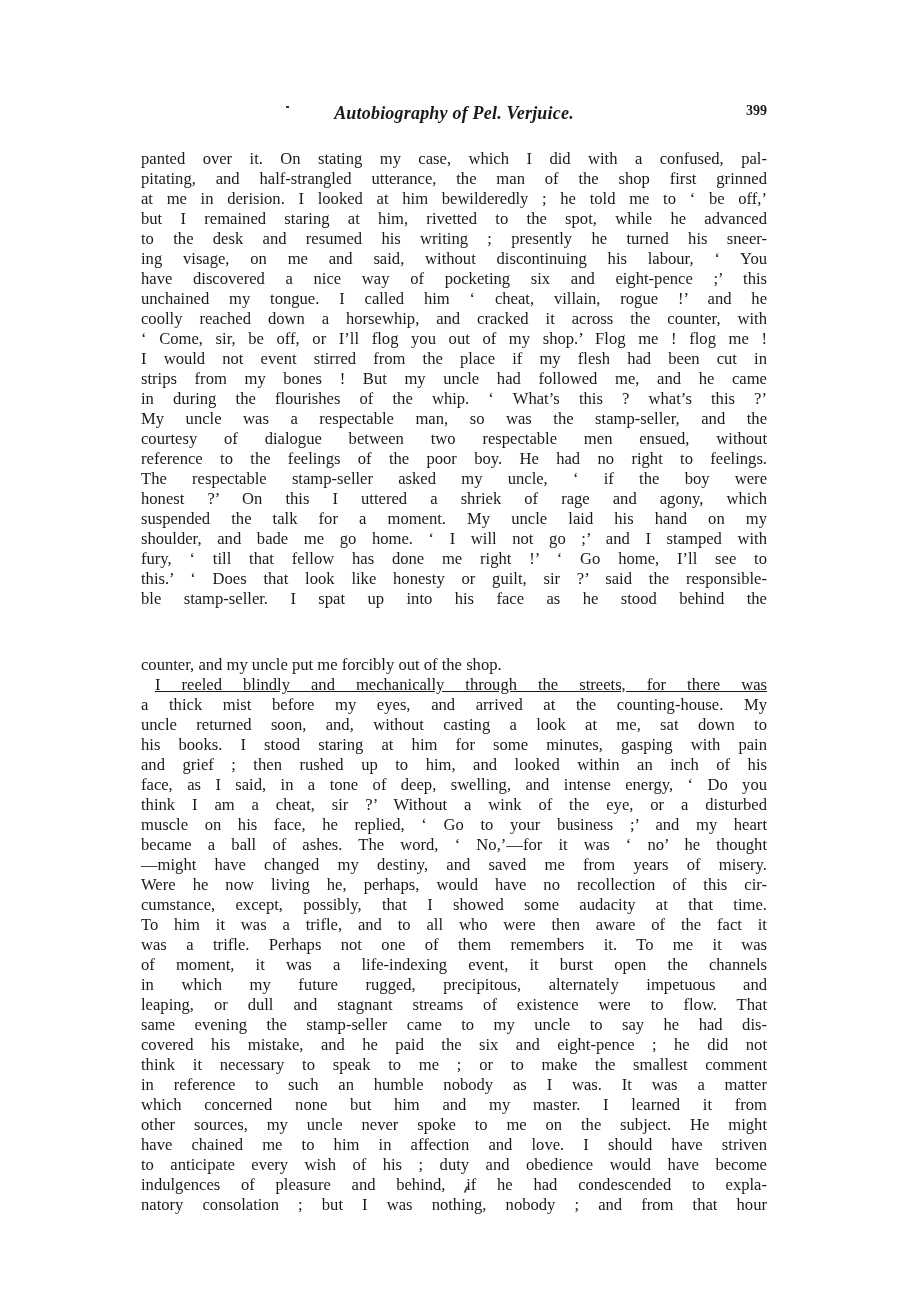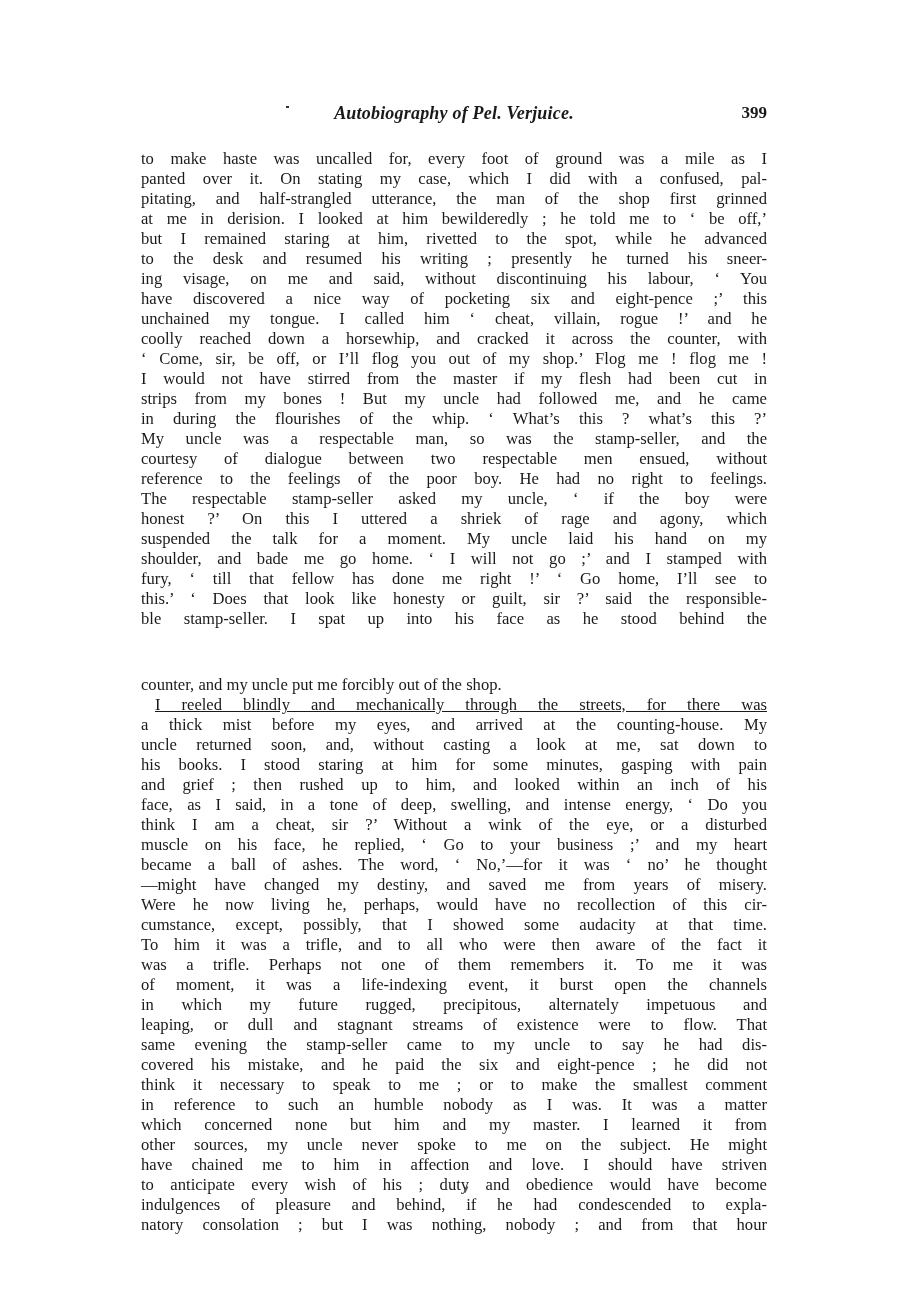--- a/index.html
+++ b/index.html
@@ -40,21 +40,21 @@
       font-style: italic;
       font-weight: bold;
       font-size: 18px;
       letter-spacing: 0.2px;
     }
     .page-number {
       position: absolute;
       right: 0;
       top: 0;
       font-weight: bold;
-      font-size: 17px;
+      font-size: 14px;
     }
     .body-text {
       position: absolute;
       left: 141px;
       top: 149px;
       width: 626px;
     }
     .line {
       display: block;
       height: 20px;
@@ -89,32 +89,31 @@
 <div class="page">
   <div class="speck" style="left:286px;top:106px;"></div>
 
   <div class="running-head">
     <span class="running-title">Autobiography of Pel. Verjuice.</span>
     <span class="page-number">399</span>
   </div>
 
   <div class="body-text">
     <div>
-      <span class="line">to make haste was uncalled for, every foot of ground was a mile as I</span>
       <span class="line">panted over it. On stating my case, which I did with a confused, pal-</span>
       <span class="line">pitating, and half-strangled utterance, the man of the shop first grinned</span>
       <span class="line">at me in derision. I looked at him bewilderedly ; he told me to ‘ be off,’</span>
       <span class="line">but I remained staring at him, rivetted to the spot, while he advanced</span>
       <span class="line">to the desk and resumed his writing ; presently he turned his sneer-</span>
       <span class="line">ing visage, on me and said, without discontinuing his labour, ‘ You</span>
       <span class="line">have discovered a nice way of pocketing six and eight-pence ;’ this</span>
       <span class="line">unchained my tongue. I called him ‘ cheat, villain, rogue !’ and he</span>
       <span class="line">coolly reached down a horsewhip, and cracked it across the counter, with</span>
       <span class="line">‘ Come, sir, be off, or I’ll flog you out of my shop.’ Flog me ! flog me !</span>
-      <span class="line">I would not have stirred from the master if my flesh had been cut in</span>
+      <span class="line">I would not event stirred from the place if my flesh had been cut in</span>
       <span class="line">strips from my bones ! But my uncle had followed me, and he came</span>
       <span class="line">in during the flourishes of the whip. ‘ What’s this ? what’s this ?’</span>
       <span class="line">My uncle was a respectable man, so was the stamp-seller, and the</span>
       <span class="line">courtesy of dialogue between two respectable men ensued, without</span>
       <span class="line">reference to the feelings of the poor boy. He had no right to feelings.</span>
       <span class="line">The respectable stamp-seller asked my uncle, ‘ if the boy were</span>
       <span class="line">honest ?’ On this I uttered a shriek of rage and agony, which</span>
       <span class="line">suspended the talk for a moment. My uncle laid his hand on my</span>
       <span class="line">shoulder, and bade me go home. ‘ I will not go ;’ and I stamped with</span>
       <span class="line">fury, ‘ till that fellow has done me right !’ ‘ Go home, I’ll see to</span>

